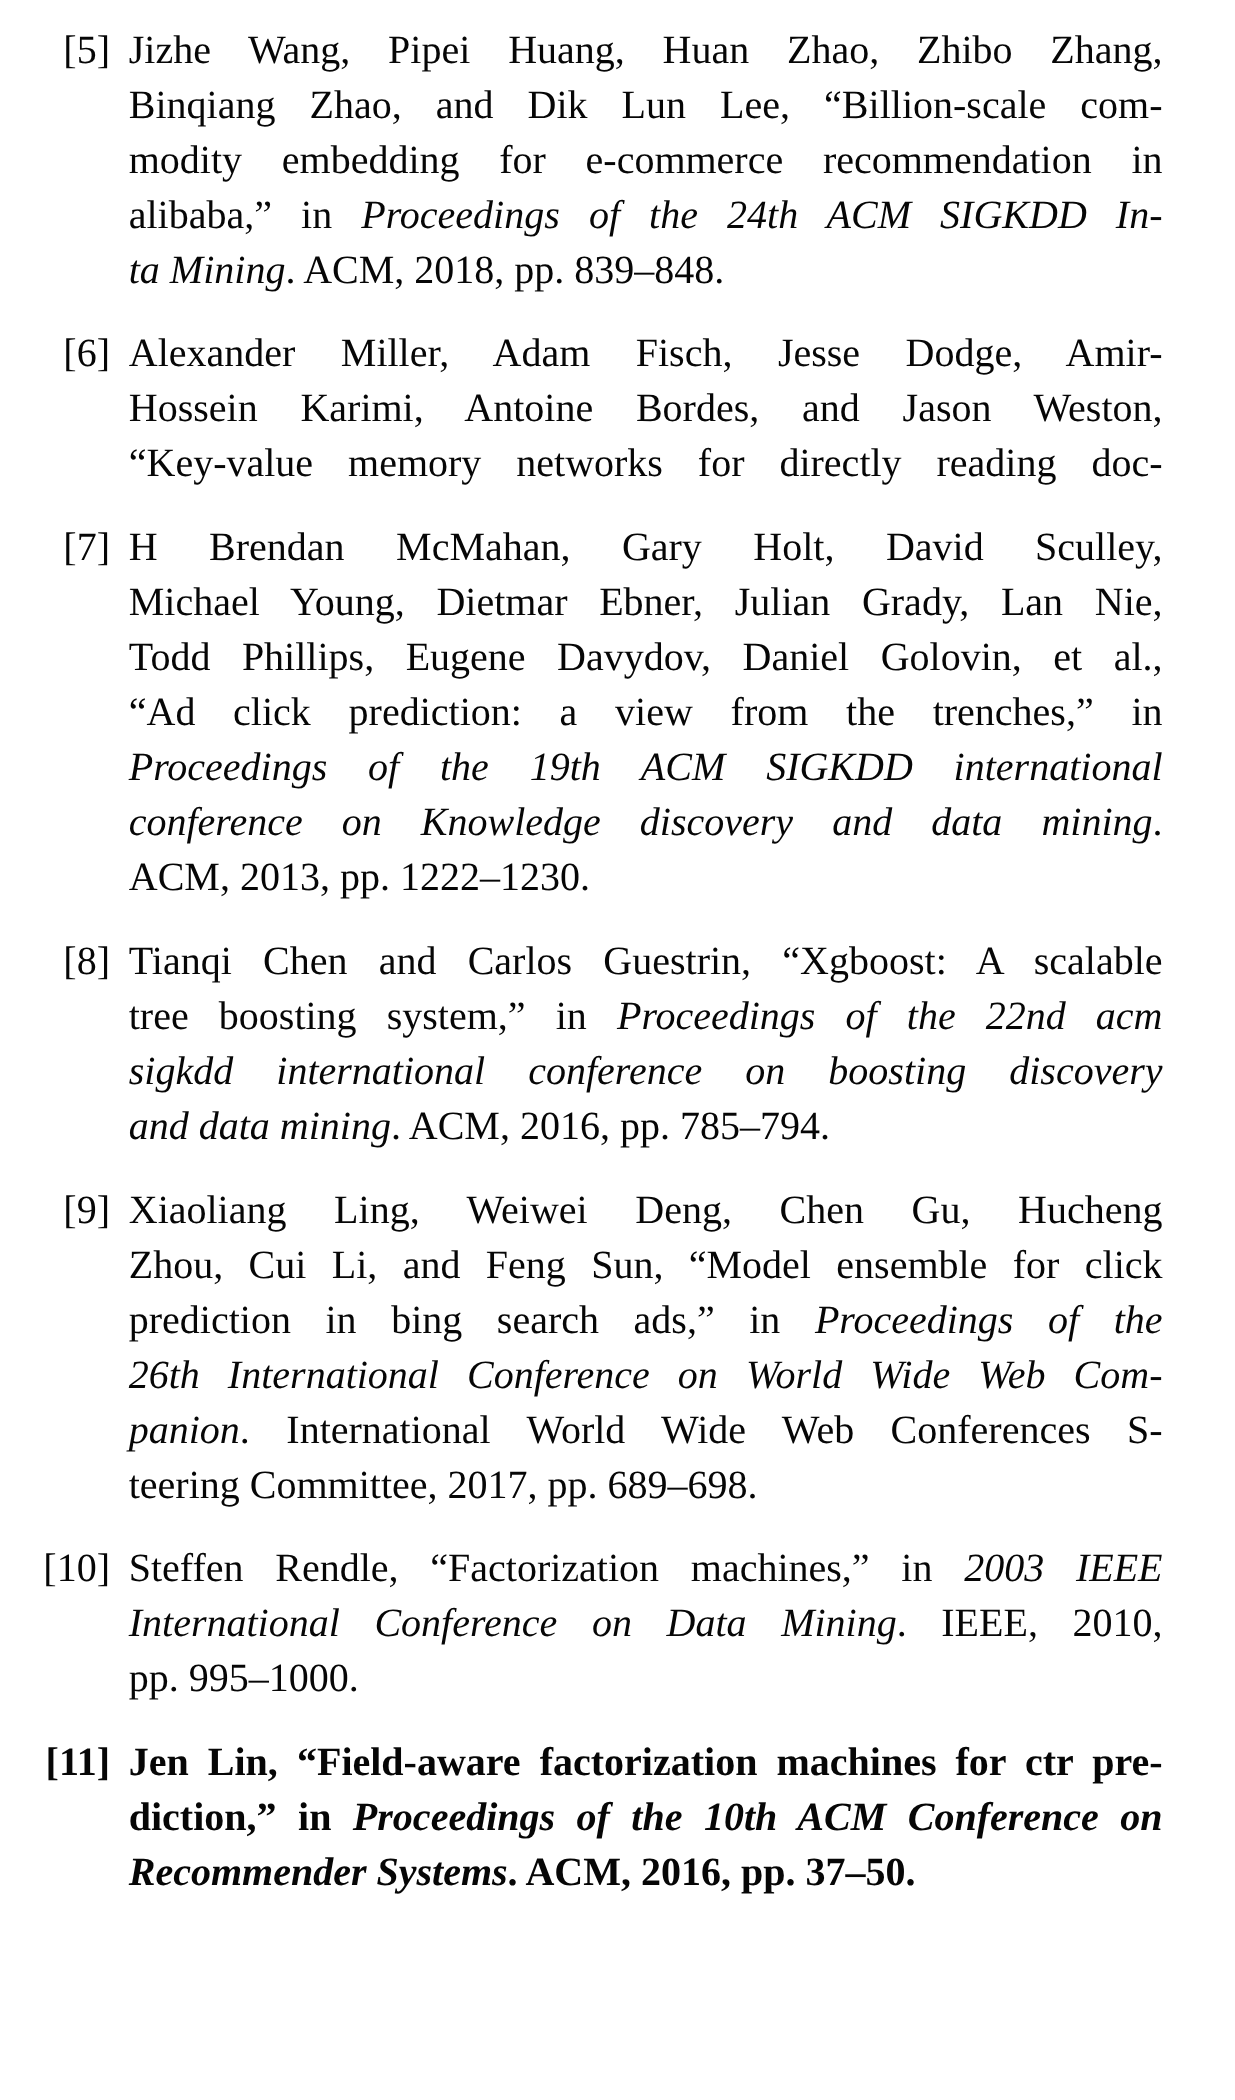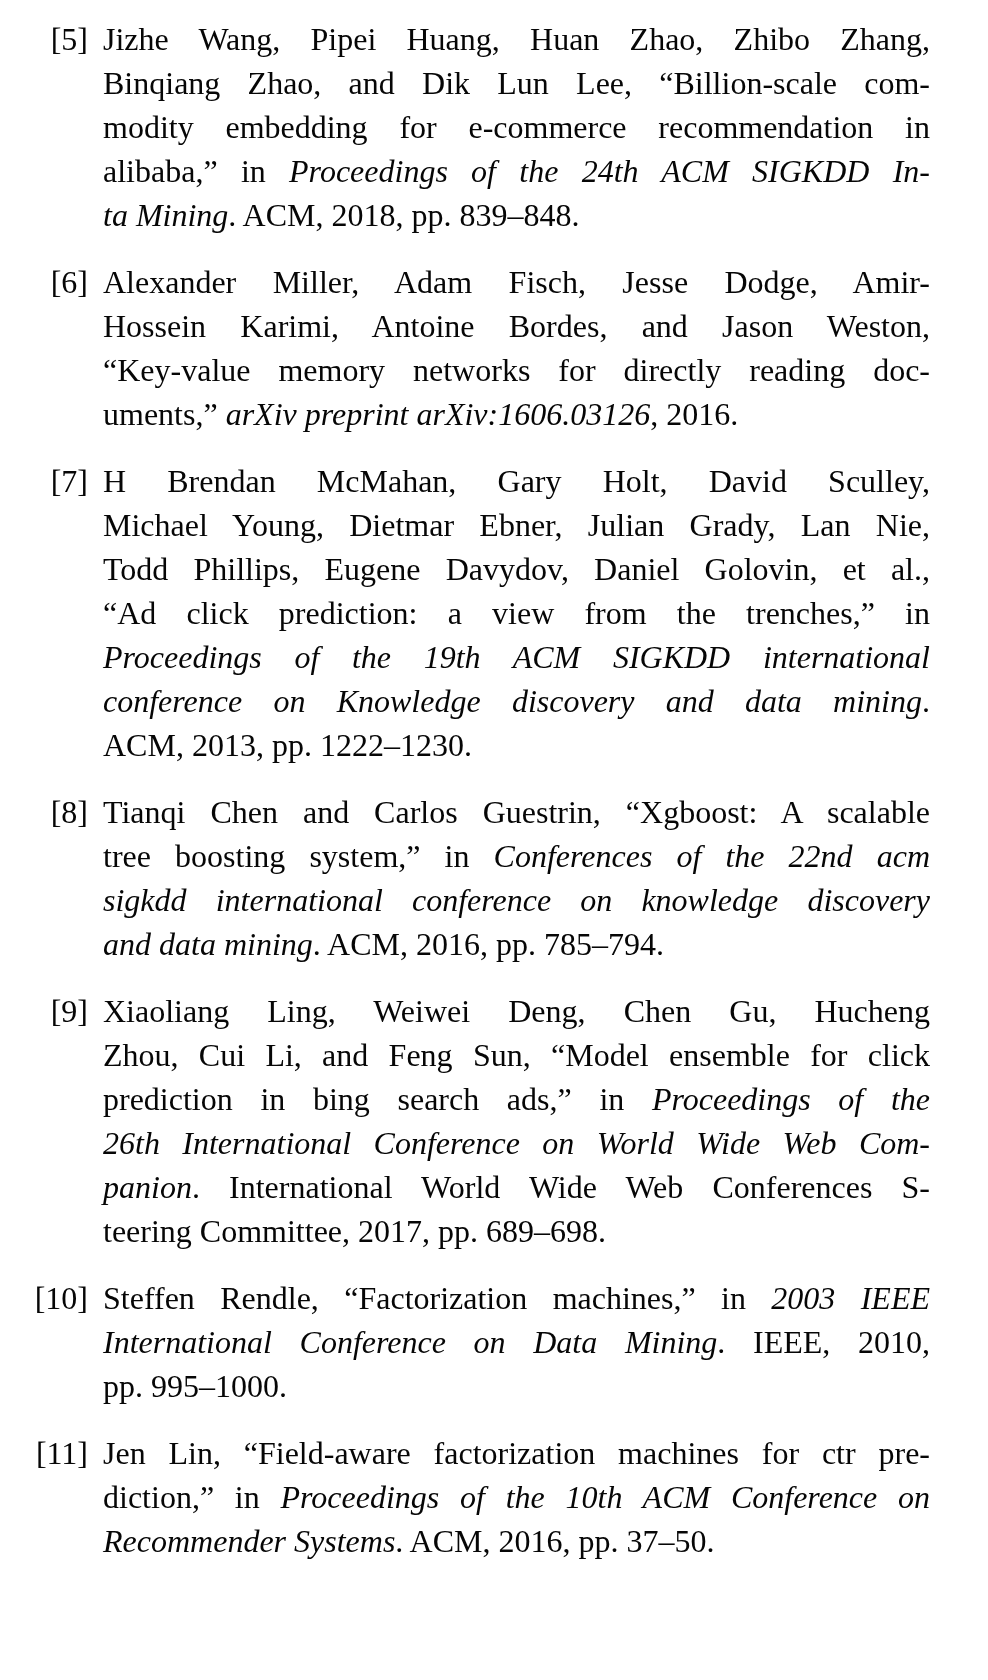--- a/index.html
+++ b/index.html
@@ -20,21 +20,21 @@
     height: 1680px;
     padding: 17px 58px 0 0;
   }
   .ref-item {
     display: flex;
     align-items: flex-start;
     font-size: 32px;
     line-height: 44px;
     margin-bottom: 23px;
   }
-  .ref-item:last-child { margin-bottom: 11px; }
+  .ref-item:last-child { margin-bottom: 11px; font-weight: bold; }
   .ref-label {
     flex: 0 0 88px;
     width: 88px;
     text-align: right;
     white-space: nowrap;
   }
   .ref-body {
     flex: 1 1 auto;
     margin-left: 15px;
     min-width: 0;
@@ -63,41 +63,40 @@
           <div class="ref-line"><span class="seg-rm">alibaba,” in </span><span class="seg-it">Proceedings of the 24th ACM SIGKDD In-</span></div>
           <div class="ref-line last"><span class="seg-it">ta Mining</span><span class="seg-rm">. ACM, 2018, pp. 839–848.</span></div>
         </div>
       </div>
       <div class="ref-item">
         <div class="ref-label">[6]</div>
         <div class="ref-body">
           <div class="ref-line"><span class="seg-rm">Alexander Miller, Adam Fisch, Jesse Dodge, Amir-</span></div>
           <div class="ref-line"><span class="seg-rm">Hossein Karimi, Antoine Bordes, and Jason Weston,</span></div>
           <div class="ref-line"><span class="seg-rm">“Key-value memory networks for directly reading doc-</span></div>
-          <div class="ref-line last"><span class="seg-rm">uments,” </span><span class="seg-it">arXiv preprint arXiv:1606.03126</span><span class="seg-rm">, 2016.</span></div>
         </div>
       </div>
       <div class="ref-item">
         <div class="ref-label">[7]</div>
         <div class="ref-body">
           <div class="ref-line"><span class="seg-rm">H Brendan McMahan, Gary Holt, David Sculley,</span></div>
           <div class="ref-line"><span class="seg-rm">Michael Young, Dietmar Ebner, Julian Grady, Lan Nie,</span></div>
           <div class="ref-line"><span class="seg-rm">Todd Phillips, Eugene Davydov, Daniel Golovin, et al.,</span></div>
           <div class="ref-line"><span class="seg-rm">“Ad click prediction: a view from the trenches,” in</span></div>
           <div class="ref-line"><span class="seg-it">Proceedings of the 19th ACM SIGKDD international</span></div>
           <div class="ref-line"><span class="seg-it">conference on Knowledge discovery and data mining</span><span class="seg-rm">.</span></div>
           <div class="ref-line last"><span class="seg-rm">ACM, 2013, pp. 1222–1230.</span></div>
         </div>
       </div>
       <div class="ref-item">
         <div class="ref-label">[8]</div>
         <div class="ref-body">
           <div class="ref-line"><span class="seg-rm">Tianqi Chen and Carlos Guestrin, “Xgboost: A scalable</span></div>
-          <div class="ref-line"><span class="seg-rm">tree boosting system,” in </span><span class="seg-it">Conferences of the 22nd acm</span></div>
-          <div class="ref-line"><span class="seg-it">sigkdd international conference on knowledge discovery</span></div>
+          <div class="ref-line"><span class="seg-rm">tree boosting system,” in </span><span class="seg-it">Proceedings of the 22nd acm</span></div>
+          <div class="ref-line"><span class="seg-it">sigkdd international conference on boosting discovery</span></div>
           <div class="ref-line last"><span class="seg-it">and data mining</span><span class="seg-rm">. ACM, 2016, pp. 785–794.</span></div>
         </div>
       </div>
       <div class="ref-item">
         <div class="ref-label">[9]</div>
         <div class="ref-body">
           <div class="ref-line"><span class="seg-rm">Xiaoliang Ling, Weiwei Deng, Chen Gu, Hucheng</span></div>
           <div class="ref-line"><span class="seg-rm">Zhou, Cui Li, and Feng Sun, “Model ensemble for click</span></div>
           <div class="ref-line"><span class="seg-rm">prediction in bing search ads,” in </span><span class="seg-it">Proceedings of the</span></div>
           <div class="ref-line"><span class="seg-it">26th International Conference on World Wide Web Com-</span></div>

